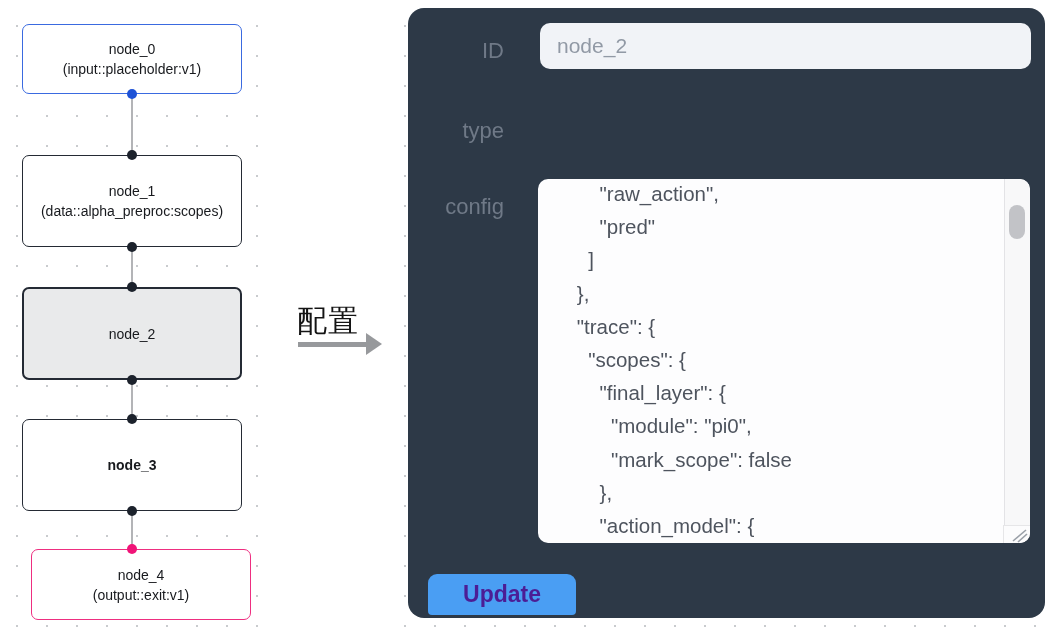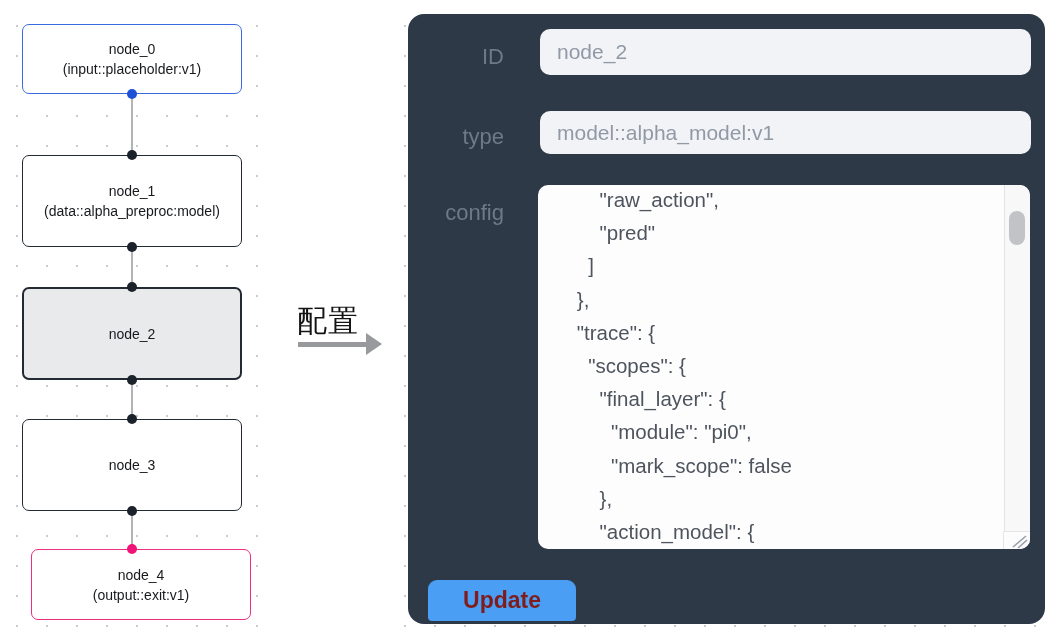--- a/index.html
+++ b/index.html
@@ -21,21 +21,21 @@
     position:absolute; left:22px; width:220px; background:#ffffff;
     border:1.5px solid #242a34; border-radius:7px;
     display:flex; flex-direction:column; justify-content:center; 
     text-align:center; font-size:14px; line-height:20px; color:#17191d;
     padding:4px 9px; z-index:2;
   }
   .node .node-type { word-break:break-all; }
   .node--input    { top:24px;  height:70px; border-color:#3a6ae0; }
   .node--n1       { top:155px; height:92px; }
   .node--selected { top:287px; height:93px; background:#e9eaeb; border-width:2px; }
-  .node--n3       { top:419px; height:92px; }
+  .node--n3       { top:419px; height:92px;font-weight:bold; }
   .node--output   { top:549px; height:71px; border-color:#ee2e80;margin-left:9px; }
 
   .edge { position:absolute; left:131px; width:1.5px; background:#b3b4b7; z-index:1; }
   .edge.e0 { top:94px;  height:61px; }
   .edge.e1 { top:247px; height:40px; }
   .edge.e2 { top:380px; height:39px; }
   .edge.e3 { top:511px; height:38px; }
 
   .port { position:absolute; left:127px; width:10px; height:10px; border-radius:50%;
           background:#1c222c; z-index:3; }
@@ -48,21 +48,21 @@
   
   .anno-label { position:absolute; left:297px; top:301px; font-size:30px;
                 color:#141414; letter-spacing:1px; z-index:2;font-family:Liberation Mono, monospace; }
   .anno-arrow { position:absolute; left:298px; top:332px; width:86px; height:24px; z-index:2; }
   .anno-arrow .shaft { position:absolute; left:0; top:10px; width:70px; height:5px; background:#97999c; }
   .anno-arrow .head  { position:absolute; left:68px; top:1px; width:0; height:0;
                        border-left:16px solid #97999c;
                        border-top:11px solid transparent; border-bottom:11px solid transparent; }
 
   
-  .panel { position:absolute; left:408px; top:14px; width:637px; height:610px;
+  .panel { position:absolute; left:408px; top:8px; width:637px; height:610px;
            background:#2d3947; border-radius:16px; overflow:hidden; z-index:4; }
   .field-label { position:absolute; left:8px; width:88px; text-align:right;
                  font-size:22px; color:#6f7987; }
   .fl-id     { top:30px; }
   .fl-type   { top:110px; }
   .fl-config { top:186px; }
   .text-input {
     position:absolute; left:132px; width:491px; height:46px;
     background:#f1f3f7; border:none; border-radius:10px;
     font-family:"Liberation Sans", sans-serif; font-size:21px; color:#9199a5;
@@ -78,21 +78,21 @@
                  font-size:20.5px; line-height:33.2px; color:#4e545e; }
   .sb-track { position:absolute; right:0; top:0; width:26px; height:346px;
               background:#f8f8f9; border-left:1px solid #e3e3e6;
               border-top-right-radius:10px; }
   .sb-thumb { position:absolute; left:4px; top:26px; width:16px; height:34px;
               border-radius:8px; background:#c2c3c7; }
   .resize-corner { position:absolute; right:0; bottom:0; width:27px; height:18px;
                    background:#fcfcfd; border-left:1px solid #e6e6e8; border-top:1px solid #e6e6e8; }
   .update-btn { position:absolute; left:20px; top:566px; width:148px; height:41px;
                 background:#4a9ef3; border:none; border-radius:9px 9px 4px 4px;
-                color:#7f1d1d; font-size:23px; font-weight:600;
+                color:#4c1d95; font-size:23px; font-weight:600;
                 font-family:"Liberation Sans", sans-serif; cursor:pointer; }
 </style>
 </head>
 <body>
 
 <div class="app">
 
   <div class="dotgrid left"></div>
   <div class="dotgrid right"></div>
 
@@ -100,21 +100,21 @@
   <div class="edge e1"></div>
   <div class="edge e2"></div>
   <div class="edge e3"></div>
 
   <div class="node node--input">
     <div>node_0</div>
     <div class="node-type">(input::placeholder:v1)</div>
   </div>
   <div class="node node--n1">
     <div>node_1</div>
-    <div class="node-type">(data::alpha_preproc:model)</div>
+    <div class="node-type">(data::alpha_preproc:scopes)</div>
   </div>
   <div class="node node--selected">
     <div>node_2</div>
   </div>
   <div class="node node--n3">
     <div>node_3</div>
   </div>
   <div class="node node--output">
     <div>node_4</div>
     <div class="node-type">(output::exit:v1)</div>
@@ -133,21 +133,20 @@
   <div class="anno-arrow">
     <div class="shaft"></div>
       <div class="head"></div>
   </div>
 
   <div class="panel">
     <div class="field-label fl-id">ID</div>
     <input class="text-input ti-id" type="text" value="node_2" style="">
 
     <div class="field-label fl-type">type</div>
-    <input class="text-input ti-type" type="text" value="model::alpha_model:v1" style="">
 
     <div class="field-label fl-config">config</div>
     <div class="config-box">
       <div class="config-text">        "raw_action",
         "pred"
       ]
     },
     "trace": {
       "scopes": {
         "final_layer": {

